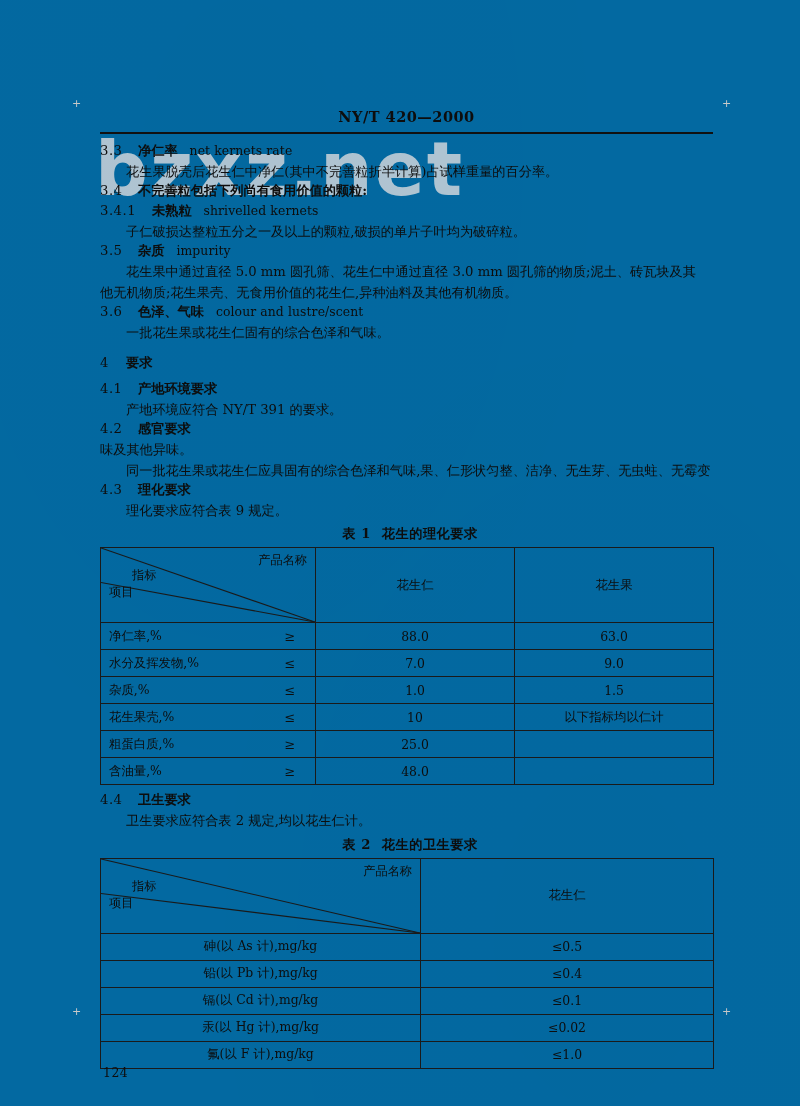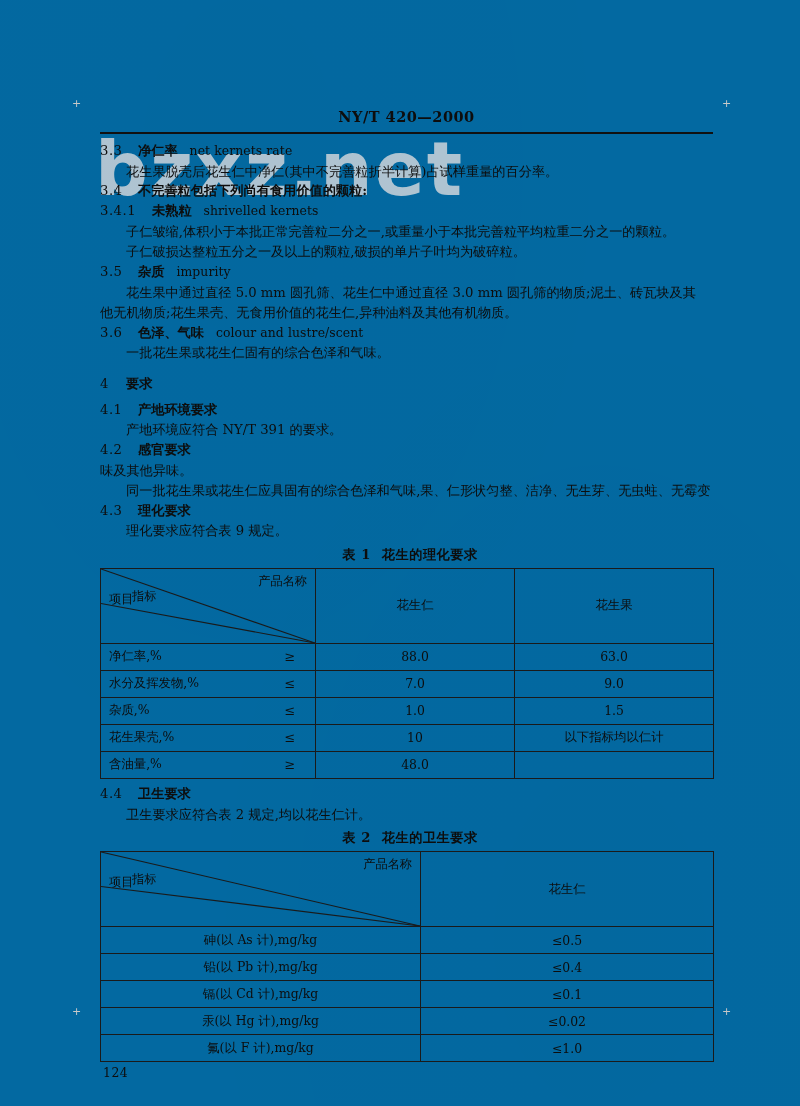--- a/index.html
+++ b/index.html
@@ -161,21 +161,21 @@
     width:100%; height:100%;
     display:block;
   }
   .corner .lbl{
     position:absolute;
     font-size:12.2px;
     white-space:nowrap;
   }
   .corner .lbl-product{ right:8px;  top:4px; }
   .corner .lbl-index  { left:31px;  top:19px; }
-  .corner .lbl-item   { left:8px;   top:22px; }
+  .corner .lbl-item   { left:8px;   top:36px; }
 
   
   .t1-name{
     display:flex;
     align-items:center;
     height:100%;
     padding:0 10px 0 8px;
   }
   .t1-name .nm{ flex:1 1 auto; text-align:left; white-space:nowrap; }
   .t1-name .op{ flex:0 0 auto; width:30px; text-align:center; font-size:13px; }
@@ -224,21 +224,20 @@
     <div class="clause">
       <span class="num">3.4</span>
       <span class="title">不完善粒包括下列尚有食用价值的颗粒:</span>
     </div>
 
     <div class="clause">
       <span class="num lvl3">3.4.1</span>
       <span class="title">未熟粒</span>
       <span class="en">shrivelled kernets</span>
     </div>
-    <div class="para">子仁皱缩,体积小于本批正常完善粒二分之一,或重量小于本批完善粒平均粒重二分之一的颗粒。</div>
 
     <div class="para">子仁破损达整粒五分之一及以上的颗粒,破损的单片子叶均为破碎粒。</div>
 
     <div class="clause">
       <span class="num">3.5</span>
       <span class="title">杂质</span>
       <span class="en">impurity</span>
     </div>
     <div class="para">花生果中通过直径 5.0 mm 圆孔筛、花生仁中通过直径 3.0 mm 圆孔筛的物质;泥土、砖瓦块及其</div>
     <div class="para cont">他无机物质;花生果壳、无食用价值的花生仁,异种油料及其他有机物质。</div>
@@ -340,20 +339,30 @@
           <td>
             <div class="t1-name">
               <span class="nm">花生果壳,%</span>
               <span class="op">≤</span>
             </div>
           </td>
           <td>10</td>
           <td>以下指标均以仁计</td>
         </tr>
 
+        <tr>
+          <td>
+            <div class="t1-name">
+              <span class="nm">粗蛋白质,%</span>
+              <span class="op">≥</span>
+            </div>
+          </td>
+          <td>25.0</td>
+          <td></td>
+        </tr>
 
         <tr>
           <td>
             <div class="t1-name">
               <span class="nm">含油量,%</span>
               <span class="op">≥</span>
             </div>
           </td>
           <td>48.0</td>
           <td></td>

